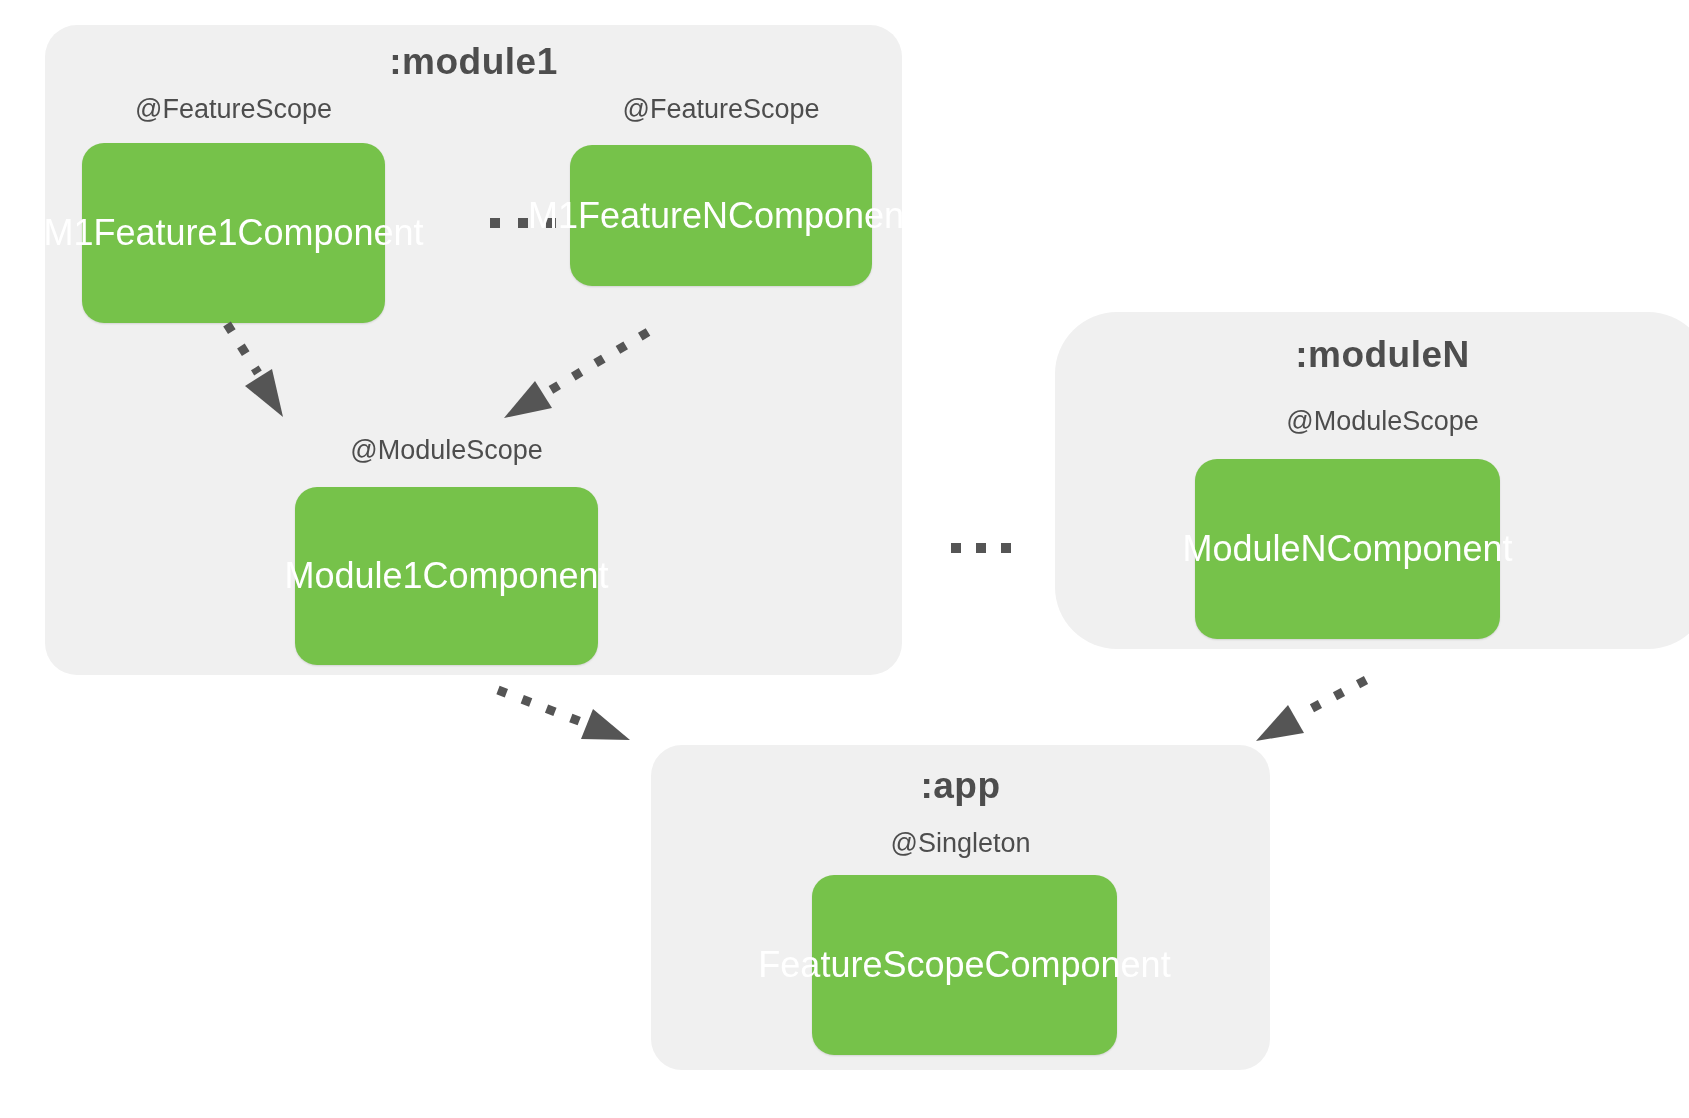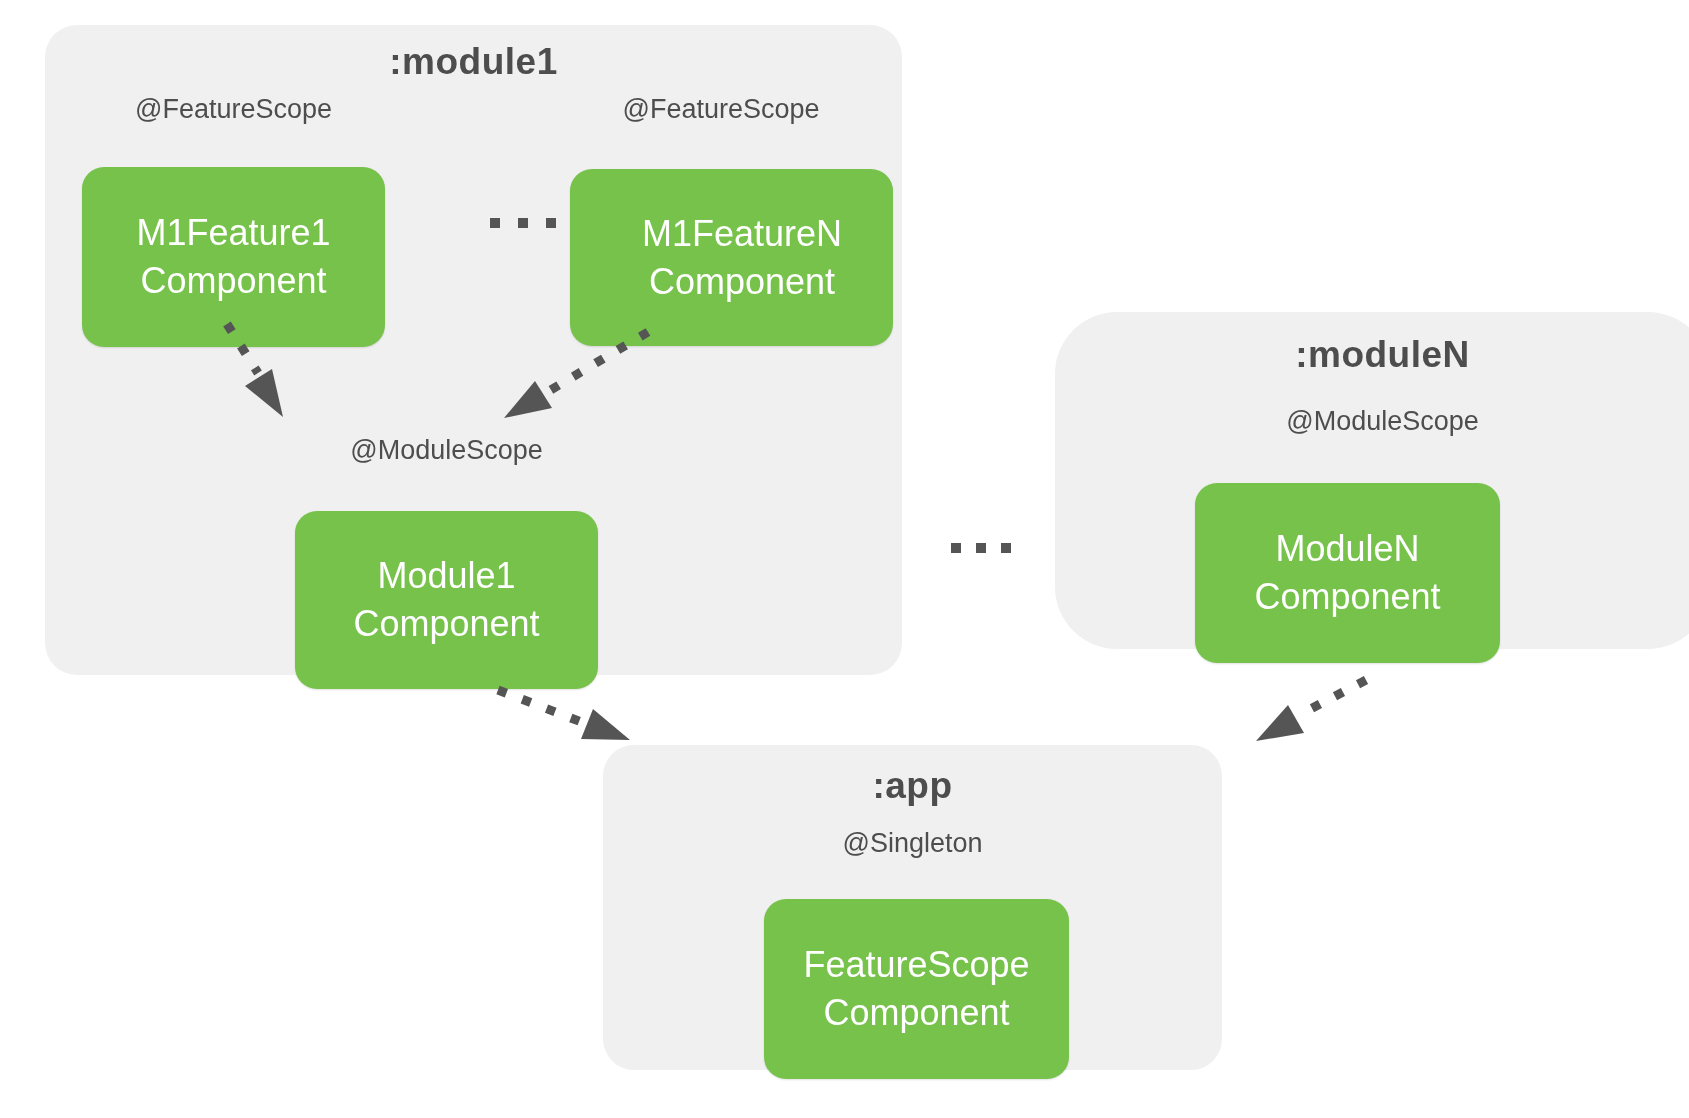--- a/index.html
+++ b/index.html
@@ -15,21 +15,21 @@
     background: #ffffff;
     overflow: hidden;
   }
   .module-container {
     position: absolute;
     background: #f0f0f0;
     border-radius: 62px;
   }
   .c-module1 { left: 45px;   top: 25px;  width: 857px; height: 650px; border-radius: 32px; }
   .c-moduleN { left: 1055px; top: 312px; width: 655px; height: 337px; }
-  .c-app     { left: 603px;  top: 745px; width: 619px; height: 325px; border-radius: 31px; }
+  .c-app     { left: 651px;  top: 745px; width: 619px; height: 325px; border-radius: 31px; }
 
   .container-title {
     position: absolute;
     left: 0; width: 100%;
     text-align: center;
     font-size: 37px;
     font-weight: bold;
     color: #4d4d4d;
     letter-spacing: 0.5px;
   }
@@ -48,31 +48,30 @@
   .ms-label-1 { left: 250px; width: 303px; top: 410px; }
   .c-moduleN .scope-label-center { left: 0; width: 100%; top: 94px; }
   .c-app     .scope-label-center { left: 0; width: 100%; top: 83px; }
 
   .green-box {
     position: absolute;
     background: #76c24a;
     border-radius: 22px;
     color: #ffffff;
     display: flex;
-    flex-direction: column;
+    flex-direction: row;
     align-items: center;
     justify-content: center;
     text-align: center;
     font-size: 36px;
     line-height: 48px;
     box-shadow: 0 1px 2px rgba(0,0,0,0.12);
-    margin-top: 24px;
   }
   .b-feature1 { left: 37px;  top: 118px; width: 303px; height: 180px; }
-  .b-featureN { left: 525px; top: 120px; width: 302px; height: 177px; padding-left: 21px; }
+  .b-featureN { left: 525px; top: 120px; width: 302px; height: 141px; }
   .b-module1  { left: 250px; top: 462px; width: 303px; height: 178px; text-align: center; }
   .b-moduleN  { left: 140px; top: 147px; width: 305px; height: 180px; }
   .b-app      { left: 161px; top: 130px; width: 305px; height: 180px; }
 
   .ellipsis {
     position: absolute;
     display: flex;
     align-items: center;
   }
   .ellipsis .dot {

